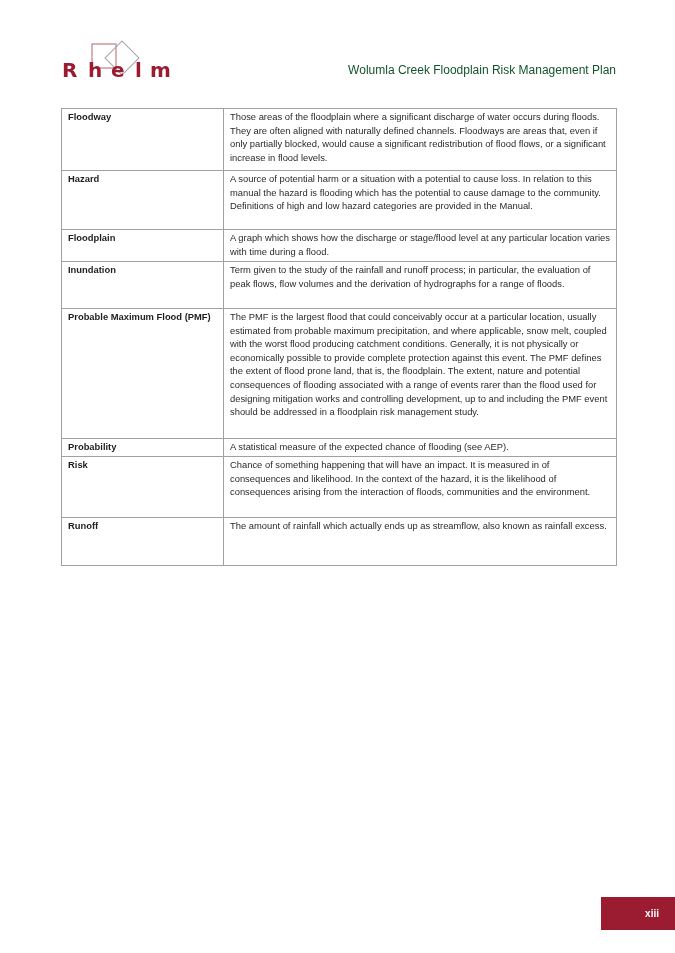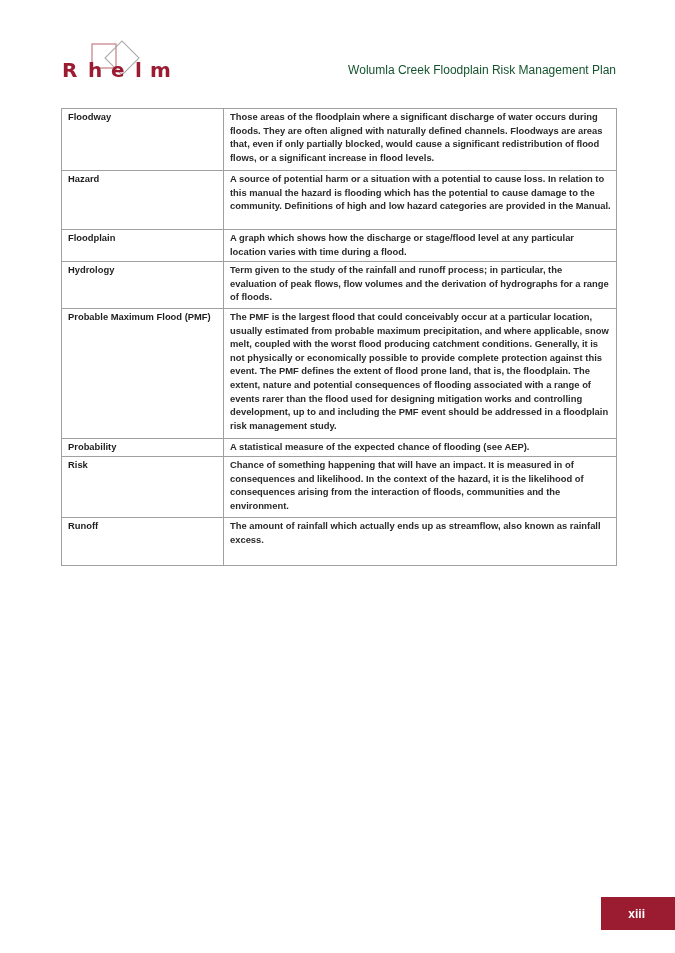--- a/index.html
+++ b/index.html
@@ -14,25 +14,25 @@
   .logo-svg { position: absolute; left: 0; top: 0; }
   .doc-title { position: absolute; right: 59px; top: 63px; font-size: 12px; color: #14532d; }
   table.glossary {
     position: absolute; left: 61px; top: 108px; width: 556px;
     border-collapse: collapse; font-size: 9.4px; line-height: 13.6px;
   }
   table.glossary td {
     border: 1px solid #a0a0a0; vertical-align: top; padding: 1px 5px 2px 6px; margin-top: 47px;
   }
   td.term { width: 150px; font-weight: bold; color: #1e1e1e; }
-  td.def { color: #2a2a2a; font-weight: bold; }
+  td.def { color: #2a2a2a; }
   .page-num {
     position: absolute; left: 601px; top: 897px; width: 74px; height: 33px;
-    background: #9b1b30; color: #ffffff; font-size: 12px; font-weight: bold;
-    display: flex; align-items: center; justify-content: flex-end; padding-right: 30px; box-sizing: border-box;
+    background: #9b1b30; color: #ffffff; font-size: 10px; font-weight: bold;
+    display: flex; align-items: center; justify-content: flex-end; padding-right: 16px; box-sizing: border-box;
   }
 </style>
 </head>
 <body>
 
 <div class="logo">
   <svg class="logo-svg" width="115" height="44" viewBox="0 0 115 44">
     <rect x="30" y="6" width="24" height="24" fill="none" stroke="#c9878f" stroke-width="1.3"></rect>
     <rect x="48" y="8" width="24" height="24" fill="none" stroke="#a8a8a8" stroke-width="1.1" transform="rotate(45 60 20)"></rect>
   </svg>
@@ -55,21 +55,21 @@
     </tr>
     <tr style="height:59px">
       <td class="term">Hazard</td>
       <td class="def">A source of potential harm or a situation with a potential to cause loss. In relation to this manual the hazard is flooding which has the potential to cause damage to the community. Definitions of high and low hazard categories are provided in the Manual.</td>
     </tr>
     <tr style="height:32px">
       <td class="term">Floodplain</td>
       <td class="def">A graph which shows how the discharge or stage/flood level at any particular location varies with time during a flood.</td>
     </tr>
     <tr style="height:47px">
-      <td class="term">Hydrology</td>
+      <td class="term">Inundation</td>
       <td class="def">Term given to the study of the rainfall and runoff process; in particular, the evaluation of peak flows, flow volumes and the derivation of hydrographs for a range of floods.</td>
     </tr>
     <tr style="height:130px">
       <td class="term">Probable Maximum Flood (PMF)</td>
       <td class="def">The PMF is the largest flood that could conceivably occur at a particular location, usually estimated from probable maximum precipitation, and where applicable, snow melt, coupled with the worst flood producing catchment conditions. Generally, it is not physically or economically possible to provide complete protection against this event. The PMF defines the extent of flood prone land, that is, the floodplain. The extent, nature and potential consequences of flooding associated with a range of events rarer than the flood used for designing mitigation works and controlling development, up to and including the PMF event should be addressed in a floodplain risk management study.</td>
     </tr>
     <tr style="height:18px">
       <td class="term">Probability</td>
       <td class="def">A statistical measure of the expected chance of flooding (see AEP).</td>
     </tr>

